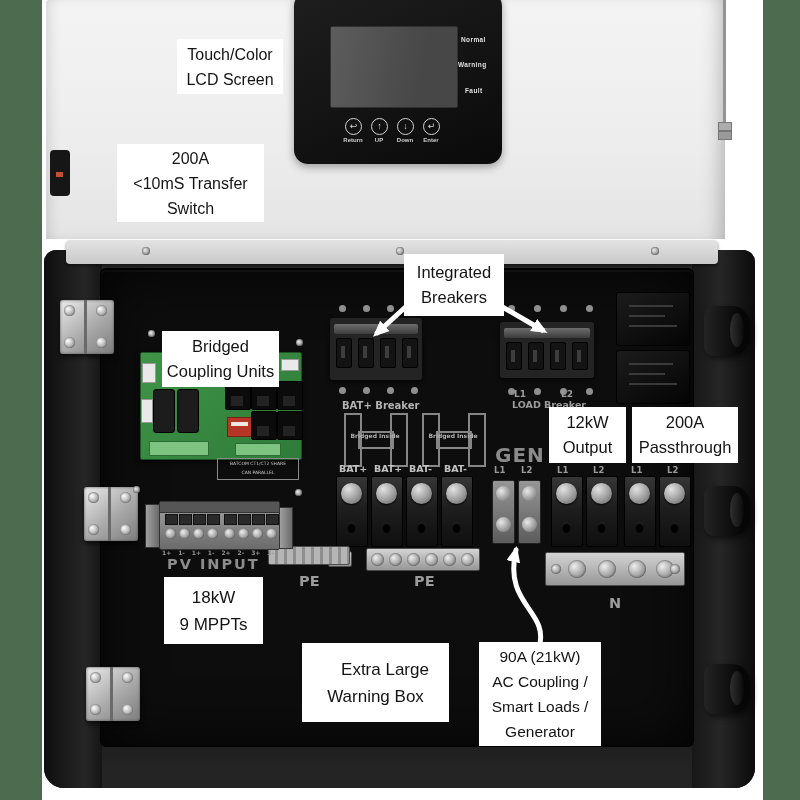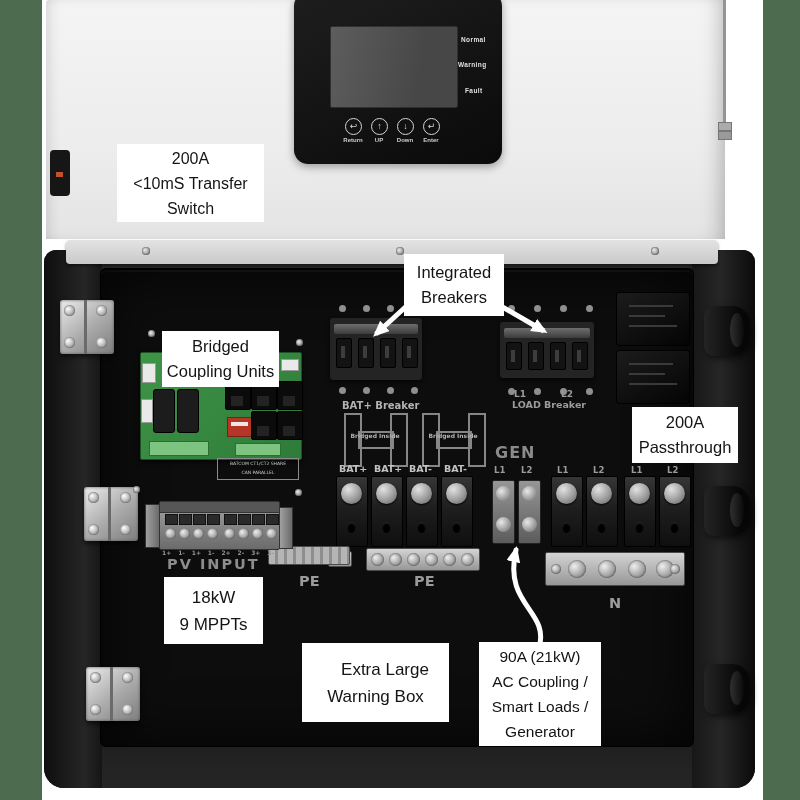--- a/index.html
+++ b/index.html
@@ -231,21 +231,21 @@
   <div class="hpart" style="left:422px;top:413px;width:14px;height:50px;"></div>
   <div class="hpart" style="left:468px;top:413px;width:14px;height:50px;"></div>
   <div class="hpart" style="left:436px;top:431px;width:32px;height:14px;"></div>
   <span class="print" style="left:344px;top:432px;width:62px;font-size:6px;text-align:center;color:#b0b0b0;z-index:4;">Bridged Inside</span>
   <span class="print" style="left:422px;top:432px;width:62px;font-size:6px;text-align:center;color:#b0b0b0;z-index:4;">Bridged Inside</span>
 
   <span class="print" style="left:514px;top:389px;font-size:9px;">L1</span>
   <span class="print" style="left:561px;top:389px;font-size:9px;">L2</span>
   <span class="print" style="left:512px;top:399px;font-size:9.5px;">LOAD Breaker</span>
 
-  <span class="print" style="left:495px;top:443px;font-size:16px;letter-spacing:1px;color:#8b8b8b;">GEN</span>
+  <span class="print" style="left:495px;top:443px;font-size:20px;letter-spacing:1px;color:#8b8b8b;">GEN</span>
   <span class="print" style="left:494px;top:465px;font-size:8.5px;">L1</span>
   <span class="print" style="left:521px;top:465px;font-size:8.5px;">L2</span>
   <span class="print" style="left:557px;top:465px;font-size:8.5px;">L1</span>
   <span class="print" style="left:593px;top:465px;font-size:8.5px;">L2</span>
   <span class="print" style="left:631px;top:465px;font-size:8.5px;">L1</span>
   <span class="print" style="left:667px;top:465px;font-size:8.5px;">L2</span>
 
   <span class="print" style="left:339px;top:463px;font-size:9.5px;color:#c2c2c2;">BAT+</span>
   <span class="print" style="left:374px;top:463px;font-size:9.5px;color:#c2c2c2;">BAT+</span>
   <span class="print" style="left:409px;top:463px;font-size:9.5px;color:#c2c2c2;">BAT-</span>
@@ -329,32 +329,40 @@
     <defs>
       <marker id="ah" markerUnits="userSpaceOnUse" markerWidth="16" markerHeight="14" refX="12" refY="7" orient="auto">
         <polygon points="0,0 16,7 0,14" fill="#ffffff"></polygon>
       </marker>
     </defs>
     <line x1="411" y1="302" x2="376" y2="334" stroke="#ffffff" stroke-width="5" marker-end="url(#ah)"></line>
     <line x1="494" y1="302" x2="544" y2="331" stroke="#ffffff" stroke-width="5" marker-end="url(#ah)"></line>
     <path d="M 539 648 C 550 610 503 606 516 550" stroke="#ffffff" stroke-width="5" fill="none" stroke-linecap="round" marker-end="url(#ah)"></path>
   </svg>
 
+  <div class="callout" style="left:177px;top:39px;width:106px;height:55px;font-size:16px;">
+    <div>Touch/Color</div>
+      <div>LCD Screen</div>
+  </div>
   <div class="callout" style="left:117px;top:144px;width:147px;height:78px;font-size:16px;">
     <div>200A</div>
       <div>&lt;10mS Transfer</div>
       <div>Switch</div>
   </div>
   <div class="callout" style="left:404px;top:254px;width:100px;height:62px;font-size:16.5px;">
     <div>Integrated</div>
       <div>Breakers</div>
   </div>
   <div class="callout" style="left:162px;top:331px;width:117px;height:56px;font-size:16.5px;">
     <div>Bridged</div>
       <div>Coupling Units</div>
+  </div>
+  <div class="callout" style="left:549px;top:407px;width:77px;height:56px;font-size:16.5px;">
+    <div>12kW</div>
+      <div>Output</div>
   </div>
   <div class="callout" style="left:632px;top:407px;width:106px;height:56px;font-size:16.5px;">
     <div>200A</div>
       <div>Passthrough</div>
   </div>
   <div class="callout" style="left:164px;top:577px;width:99px;height:67px;font-size:17px;">
     <div style="line-height:27px;">18kW</div>
       <div style="line-height:27px;">9 MPPTs</div>
   </div>
   <div class="callout" style="left:302px;top:643px;width:147px;height:79px;font-size:17px;">

